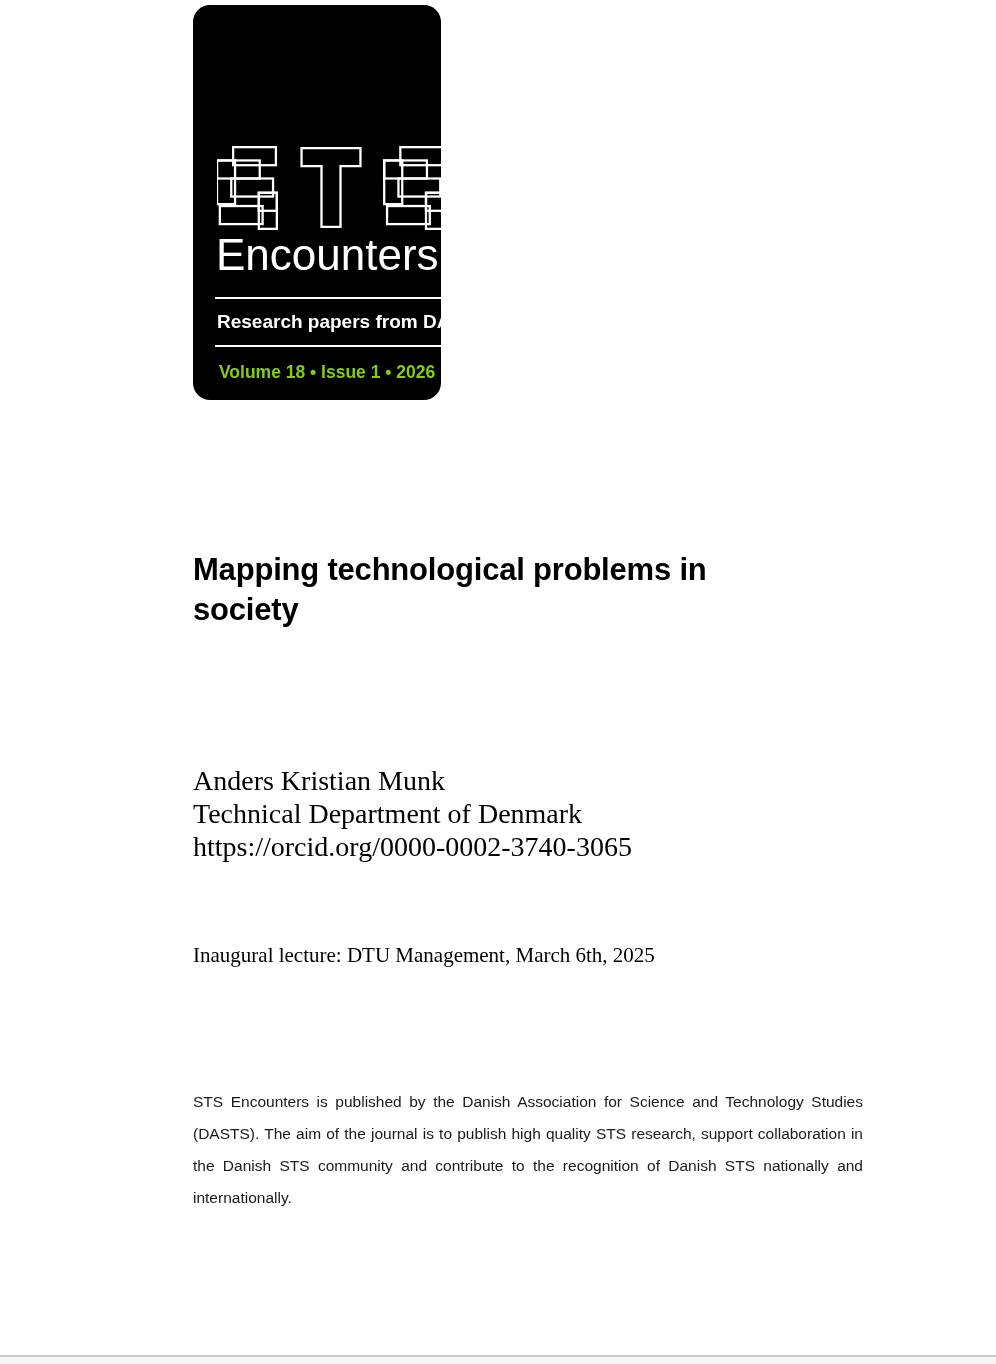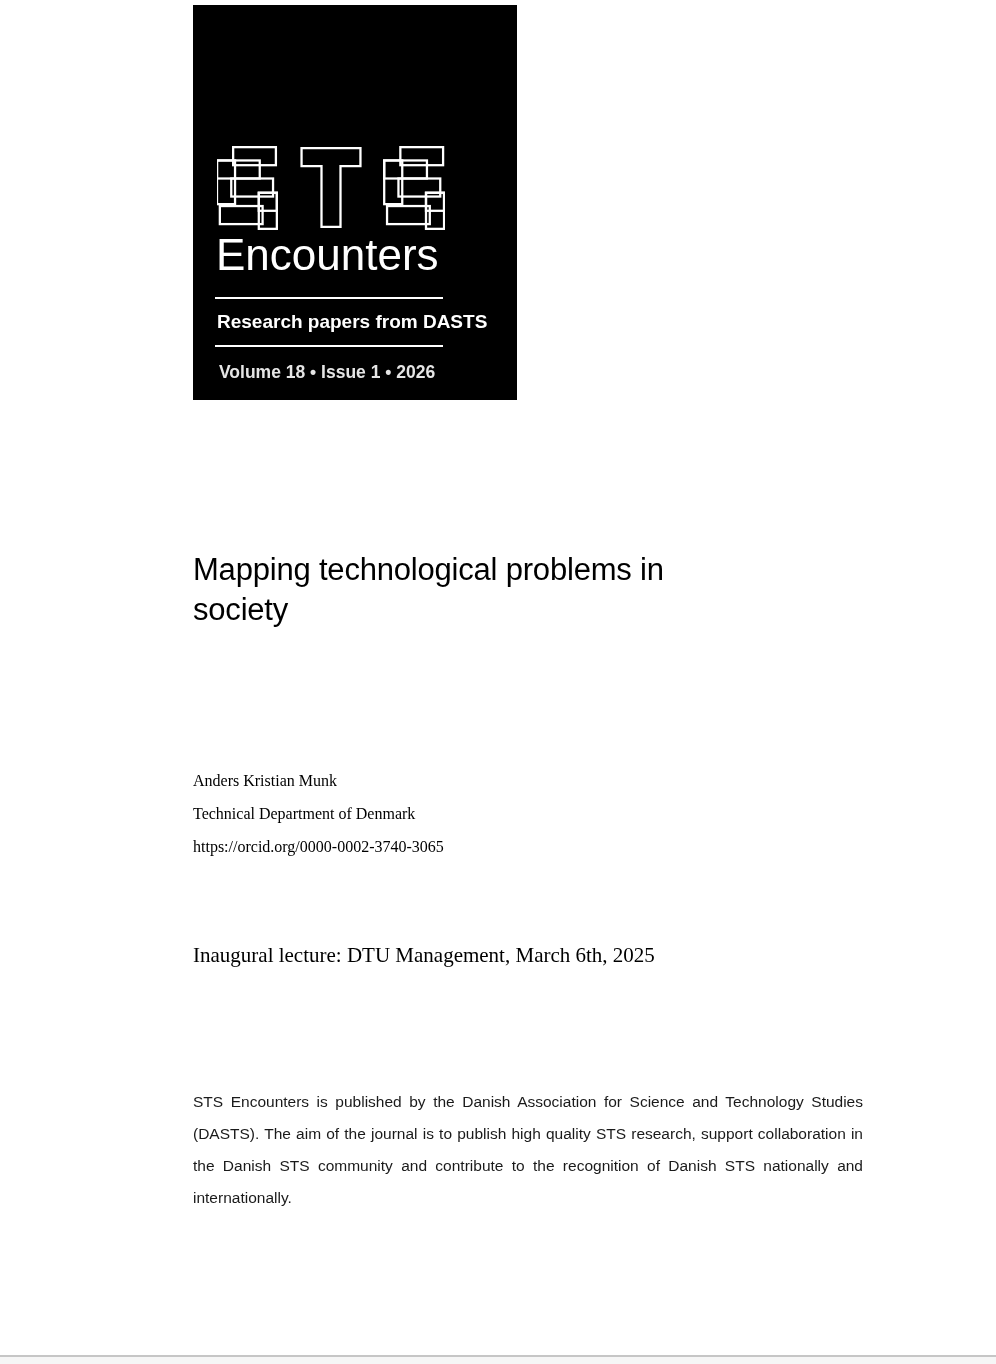--- a/index.html
+++ b/index.html
@@ -14,23 +14,24 @@
     height: 1364px;
     background: #ffffff;
     overflow: hidden;
   }
 
   
   .logo-box {
     position: absolute;
     left: 193px;
     top: 5px;
-    width: 324px;
+    width: 248px;
     height: 395px;
     background: #000000;
+    border-radius: 17px;
   }
   .logo-mark {
     position: absolute;
     left: 24px;
     top: 140px;
   }
   .journal-name {
     position: absolute;
     left: 23px;
     top: 226px;
@@ -56,47 +57,47 @@
     top: 306px;
     color: #ffffff;
     font-size: 19px;
     font-weight: 700;
     white-space: nowrap;
   }
   .journal-issue {
     position: absolute;
     left: 26px;
     top: 357px;
-    color: #e5e5e5;
+    color: #84cc16;
     font-size: 17.5px;
     font-weight: 700;
     white-space: nowrap;
   }
 
   
   .article-title {
     position: absolute;
     left: 193px;
     top: 550px;
     margin: 0;
     color: #000000;
     font-size: 31px;
-    font-weight: 400;
+    font-weight: 700;
     line-height: 40px;
     letter-spacing: -0.2px;
   }
   .article-title span { display: block; }
 
   .author-block {
     position: absolute;
     left: 193px;
     top: 764px;
     color: #000000;
     font-family: "Liberation Serif", serif;
-    font-size: 16px;
+    font-size: 28px;
     line-height: 33px;
   }
   .author-block div { white-space: nowrap; }
 
   .lecture-note {
     position: absolute;
     left: 193px;
     top: 933px;
     color: #000000;
     font-family: "Liberation Serif", serif;

